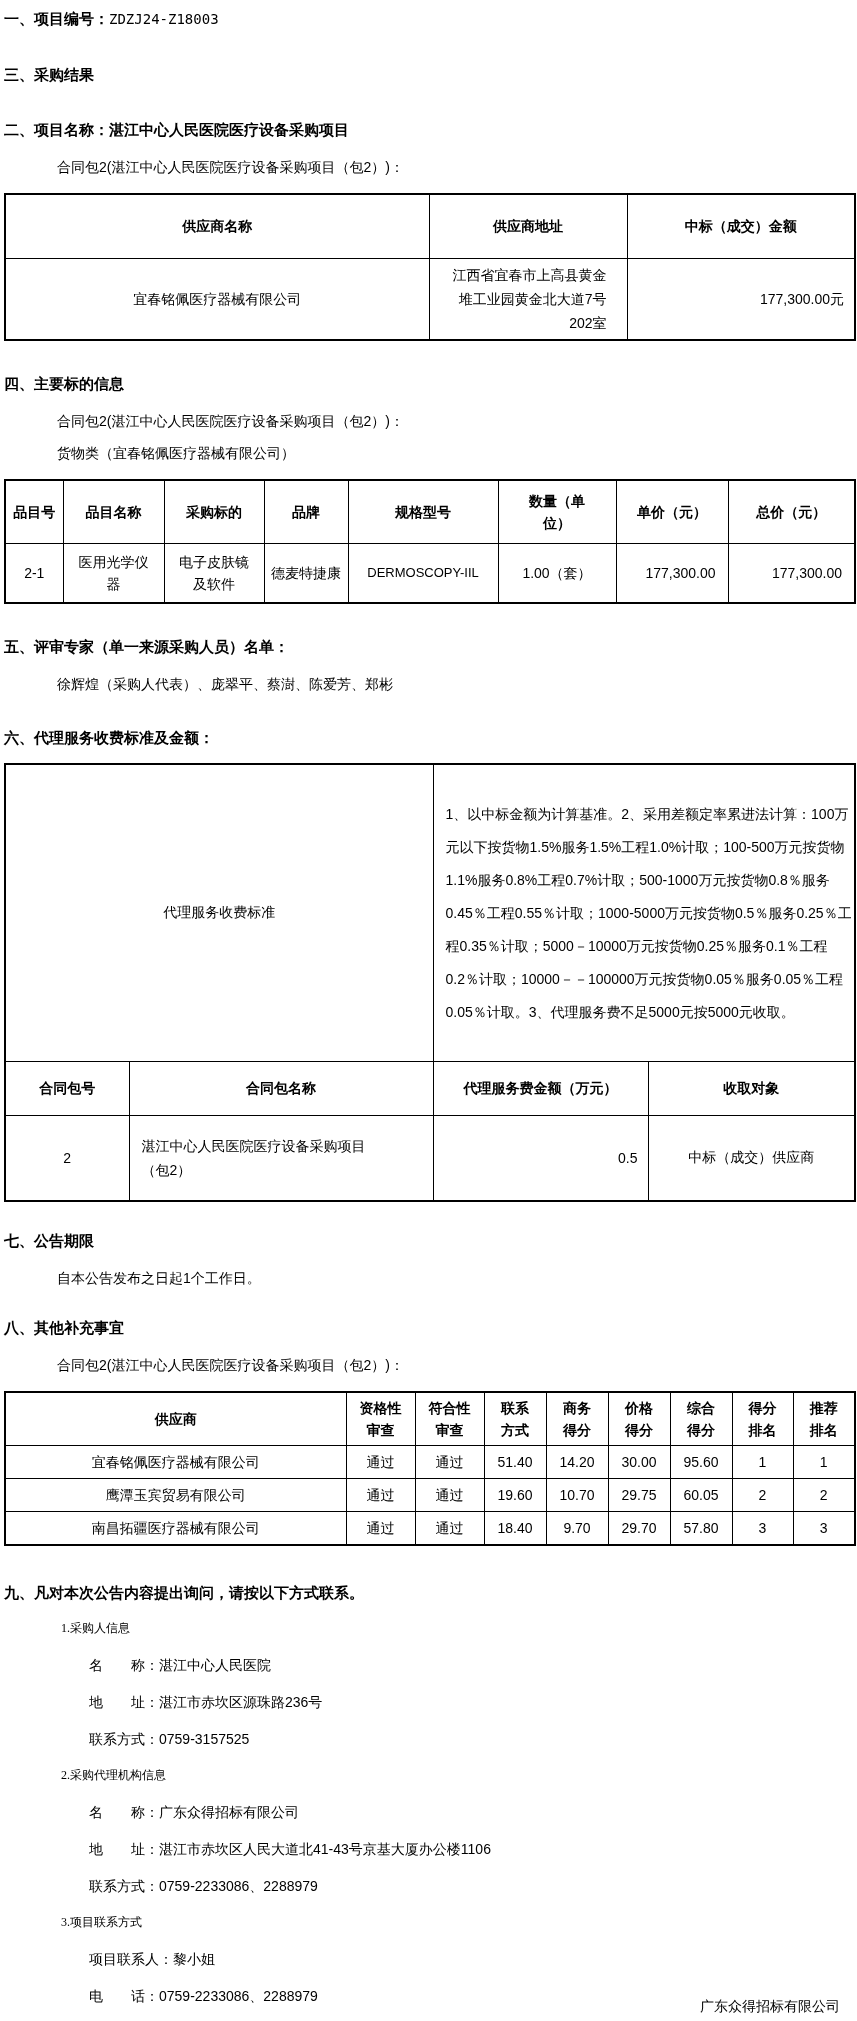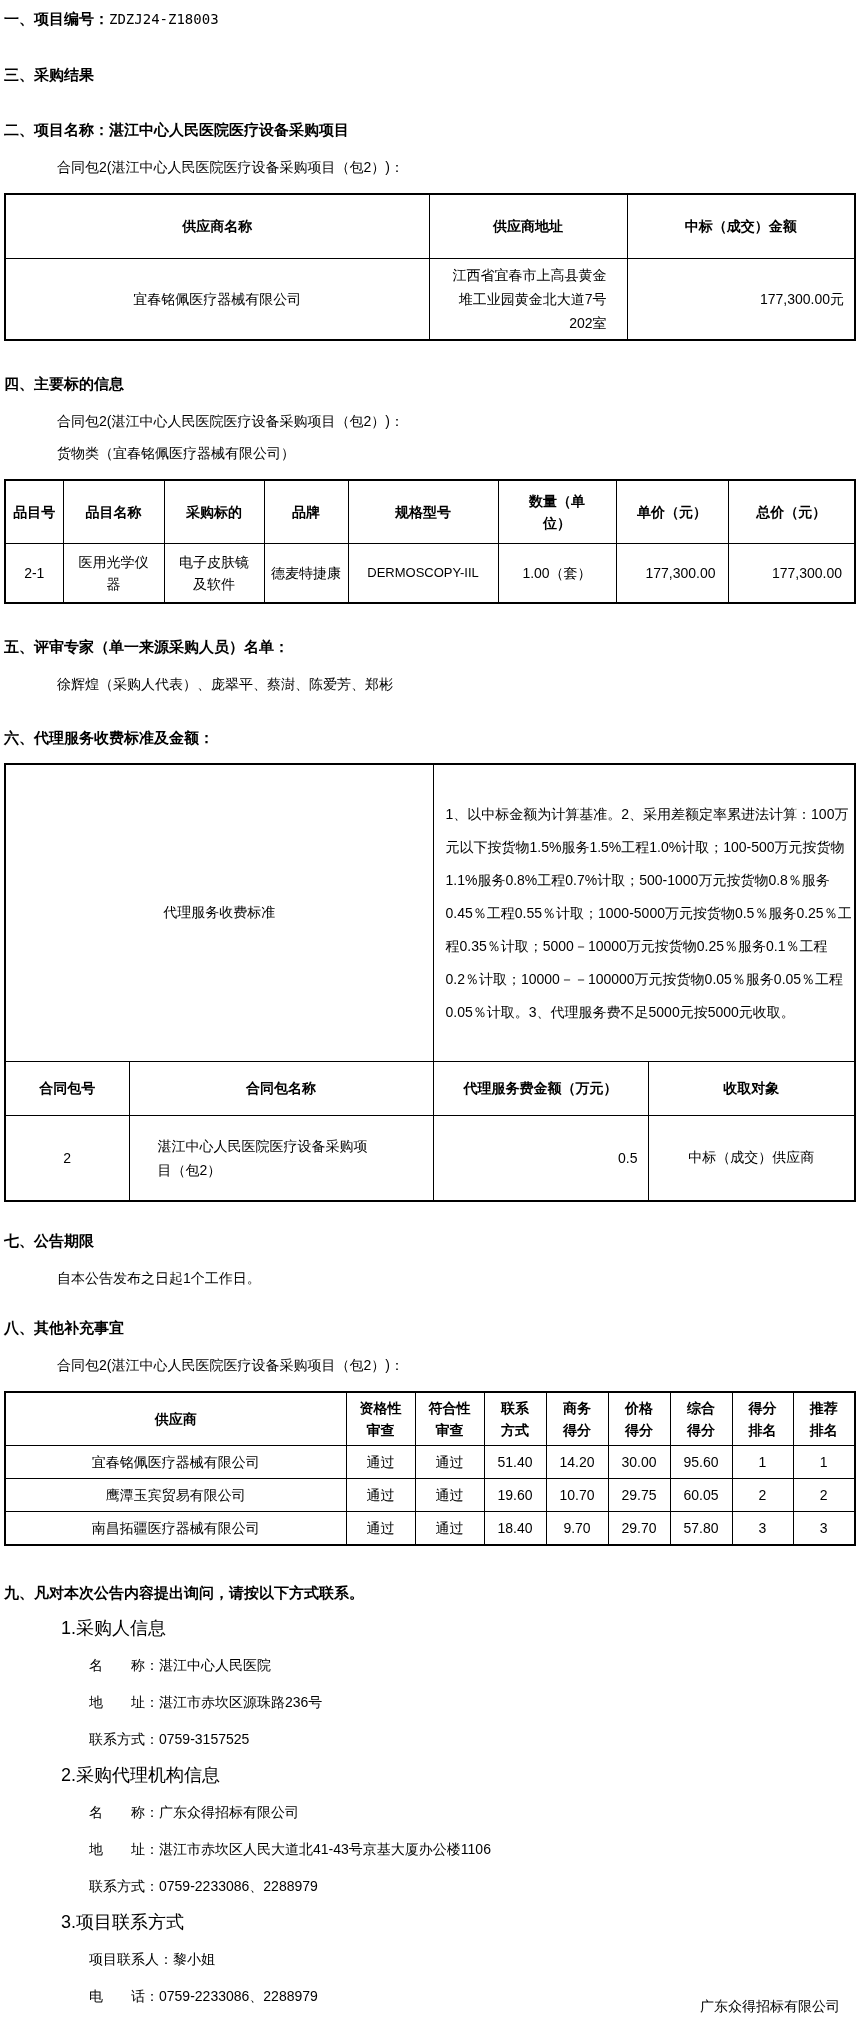--- a/index.html
+++ b/index.html
@@ -28,27 +28,27 @@
   .t2 td{height:50px;line-height:22px;}
   .t2 th.qty{padding:0 26px;}
   .t2 td.name,.t2 td.target{padding:2px 12px;}
   .t2 td.num{text-align:right;padding-right:12px;}
   .t2 .model{font-size:13px;}
   
   .t3 .std-label{height:288px;}
   .t3 .std-text{text-align:left;line-height:33px;padding:4px 0 4px 12px;height:288px;}
   .t3 th{height:45px;}
   .t3 td.r2{height:76px;}
-  .t3 .pkg-name{text-align:left;padding:2px 62px 2px 28px;line-height:24px;}
+  .t3 .pkg-name{text-align:left;padding:2px 62px 2px 12px;line-height:24px;}
   .t3 .fee-val{text-align:right;padding-right:10px;}
   
   .t4 th{height:48px;line-height:22px;padding:2px 10px;}
   .t4 th.score{padding:2px 15px;}
   .t4 td{height:24px;line-height:20px;}
-  .contact-group{font-size:18px;line-height:21px;margin:15px 0 0 57px;}
+  .contact-group{font-size:12px;line-height:21px;margin:15px 0 0 57px;font-family:Liberation Serif, serif;}
   .contact-line{font-size:14px;line-height:21px;margin:16px 0 0 85px;white-space:pre-wrap;}
   .footer{position:absolute;top:1990px;right:17px;text-align:center;font-size:14px;line-height:32px;}
 </style>
 </head>
 <body>
 
 <div class="page">
 
   <div class="sec-title"><span>一、项目编号：</span><span class="code">ZDZJ24-Z18003</span></div>
 

